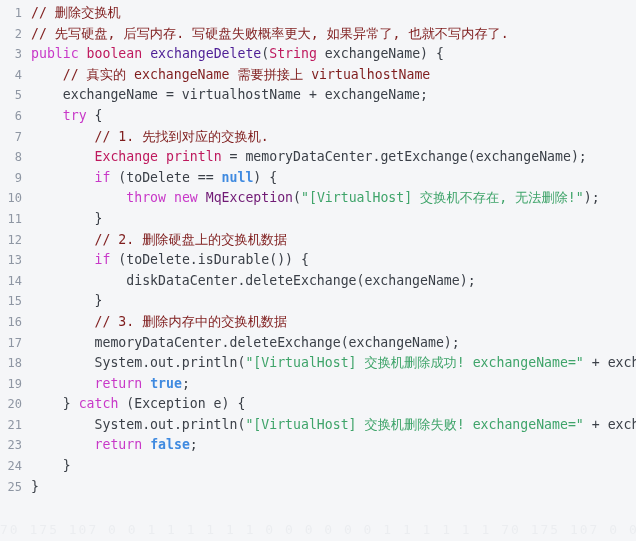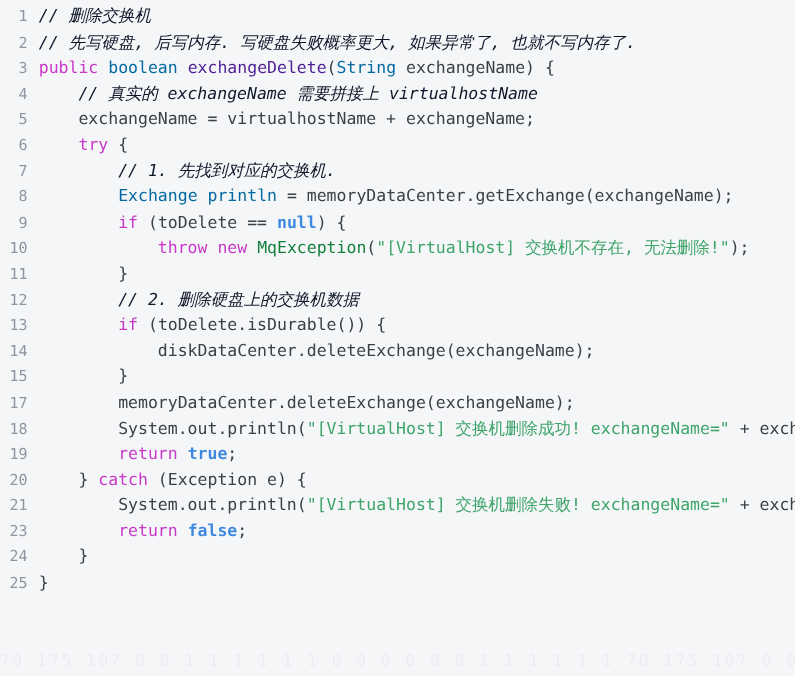--- a/index.html
+++ b/index.html
@@ -44,27 +44,27 @@
     flex: 1 1 auto;
     padding-left: 9px;
     white-space: pre;
     overflow: hidden;
     color: #3b4048;
     font-family: "DejaVu Sans Mono", "Liberation Mono", monospace;
     letter-spacing: 0px;
   }
   
   .tok-kw       { color: #c838c8; margin-top: 24px; }
-  .tok-type     { color: #0369a1; }
+  .tok-type     { color: #be185d; }
   .tok-fn       { color: #4c1d95; }
   .tok-lit      { color: #3f8ae0; font-weight: bold; }
-  .tok-cls      { color: #15803d; }
+  .tok-cls      { color: #701a75; }
   .tok-str      { color: #3fa46a; }
   .tok-plain    { color: #3b4048; }
-  .tok-com      { color: #0f172a; font-style: italic; }
+  .tok-com      { color: #7f1d1d; }
   .watermark {
     position: absolute;
     left: 0;
     bottom: 4px;
     width: 100%;
     text-align: center;
     font-family: "DejaVu Sans Mono", "Liberation Mono", monospace;
     font-size: 13px;
     color: rgba(140,148,160,0.085);
     letter-spacing: 2px;
@@ -86,20 +86,21 @@
       <div class="code-line"><span class="gutter">6</span><span class="line-content"><span class="tok-plain">    </span><span class="tok-kw">try</span><span class="tok-plain"> {</span></span></div>
       <div class="code-line"><span class="gutter">7</span><span class="line-content"><span class="tok-com">        // 1. 先找到对应的交换机.</span></span></div>
       <div class="code-line"><span class="gutter">8</span><span class="line-content"><span class="tok-plain">        </span><span class="tok-type">Exchange</span><span class="tok-plain"> </span><span class="tok-type">println</span><span class="tok-plain"> = memoryDataCenter.getExchange(exchangeName);</span></span></div>
       <div class="code-line"><span class="gutter">9</span><span class="line-content"><span class="tok-plain">        </span><span class="tok-kw">if</span><span class="tok-plain"> (toDelete == </span><span class="tok-lit">null</span><span class="tok-plain">) {</span></span></div>
       <div class="code-line"><span class="gutter">10</span><span class="line-content"><span class="tok-plain">            </span><span class="tok-kw">throw</span><span class="tok-plain"> </span><span class="tok-kw">new</span><span class="tok-plain"> </span><span class="tok-cls">MqException</span><span class="tok-plain">(</span><span class="tok-str">"[VirtualHost] 交换机不存在, 无法删除!"</span><span class="tok-plain">);</span></span></div>
       <div class="code-line"><span class="gutter">11</span><span class="line-content"><span class="tok-plain">        }</span></span></div>
       <div class="code-line"><span class="gutter">12</span><span class="line-content"><span class="tok-com">        // 2. 删除硬盘上的交换机数据</span></span></div>
       <div class="code-line"><span class="gutter">13</span><span class="line-content"><span class="tok-plain">        </span><span class="tok-kw">if</span><span class="tok-plain"> (toDelete.isDurable()) {</span></span></div>
       <div class="code-line"><span class="gutter">14</span><span class="line-content"><span class="tok-plain">            diskDataCenter.deleteExchange(exchangeName);</span></span></div>
       <div class="code-line"><span class="gutter">15</span><span class="line-content"><span class="tok-plain">        }</span></span></div>
+      <div class="code-line"><span class="gutter">16</span><span class="line-content"><span class="tok-com">        // 3. 删除内存中的交换机数据</span></span></div>
       <div class="code-line"><span class="gutter">17</span><span class="line-content"><span class="tok-plain">        memoryDataCenter.deleteExchange(exchangeName);</span></span></div>
       <div class="code-line"><span class="gutter">18</span><span class="line-content"><span class="tok-plain">        System.out.println(</span><span class="tok-str">"[VirtualHost] 交换机删除成功! exchangeName="</span><span class="tok-plain"> + exchang</span></span></div>
       <div class="code-line"><span class="gutter">19</span><span class="line-content"><span class="tok-plain">        </span><span class="tok-kw">return</span><span class="tok-plain"> </span><span class="tok-lit">true</span><span class="tok-plain">;</span></span></div>
       <div class="code-line"><span class="gutter">20</span><span class="line-content"><span class="tok-plain">    } </span><span class="tok-kw">catch</span><span class="tok-plain"> (Exception e) {</span></span></div>
       <div class="code-line"><span class="gutter">21</span><span class="line-content"><span class="tok-plain">        System.out.println(</span><span class="tok-str">"[VirtualHost] 交换机删除失败! exchangeName="</span><span class="tok-plain"> + exchang</span></span></div>
       <div class="code-line"><span class="gutter">23</span><span class="line-content"><span class="tok-plain">        </span><span class="tok-kw">return</span><span class="tok-plain"> </span><span class="tok-lit">false</span><span class="tok-plain">;</span></span></div>
       <div class="code-line"><span class="gutter">24</span><span class="line-content"><span class="tok-plain">    }</span></span></div>
       <div class="code-line"><span class="gutter">25</span><span class="line-content"><span class="tok-plain">}</span></span></div>
     </div>
   <div class="watermark">70 175 107 0 0 1 1 1 1 1 1 0 0 0 0 0 0 1 1 1 1 1 1 70 175 107 0 0 1 1 1 1 1 1</div>

